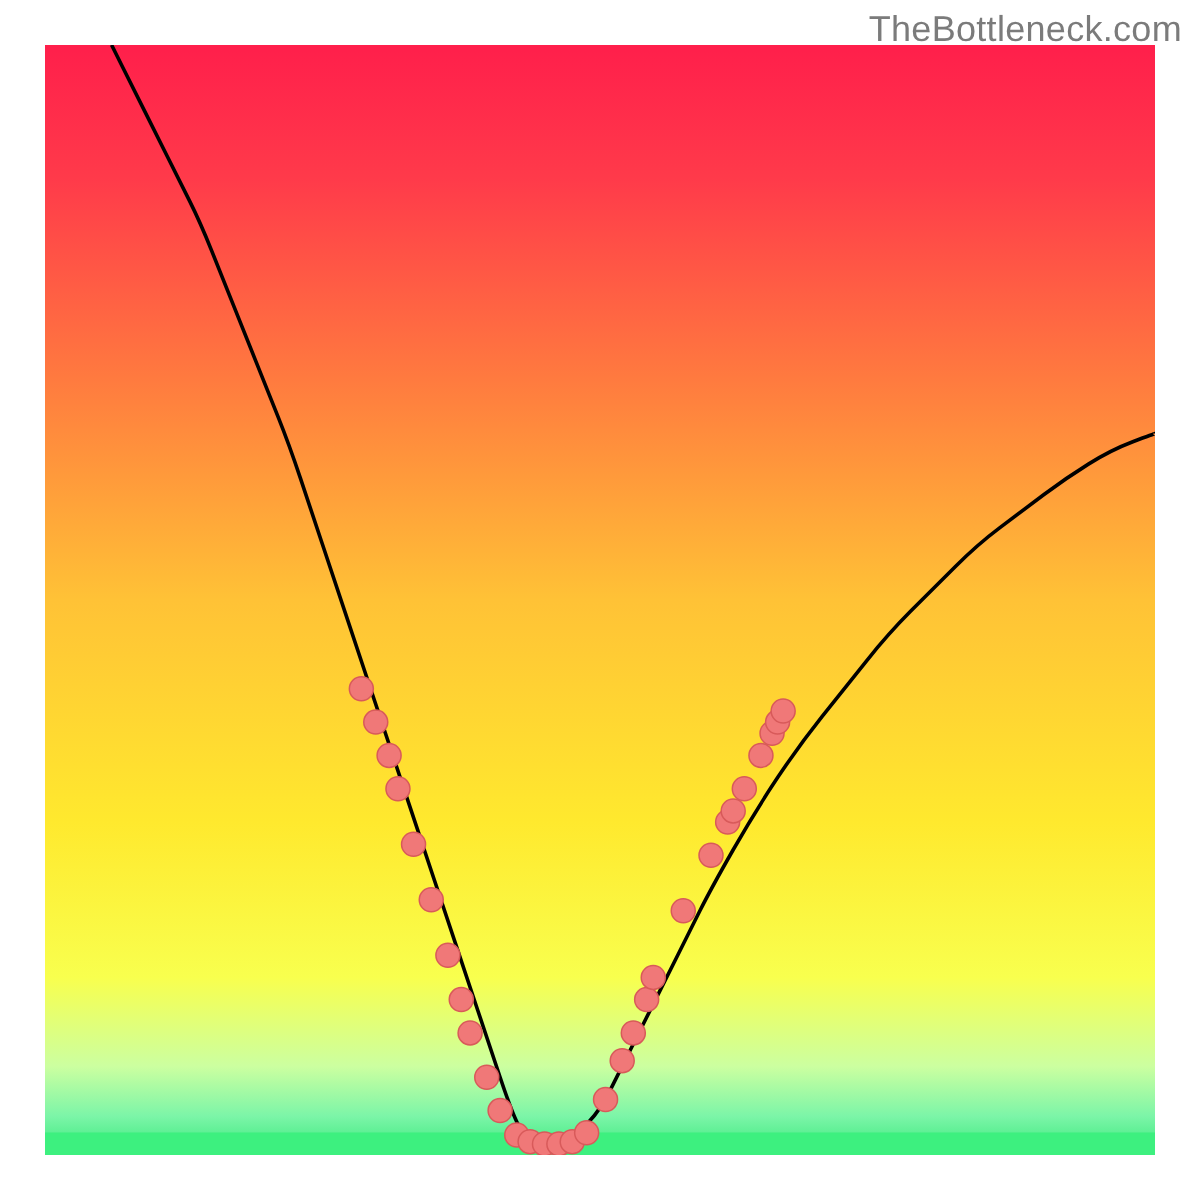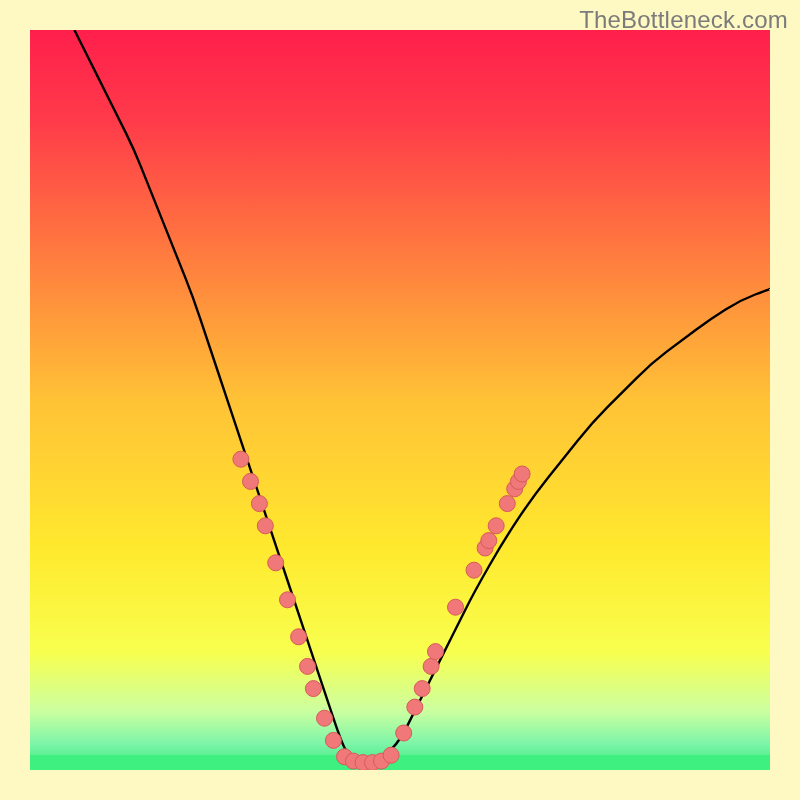--- a/index.html
+++ b/index.html
@@ -7,21 +7,21 @@
     padding: 0;
     width: 800px;
     height: 800px;
     overflow: hidden;
     background: #000;
     font-family: Arial, Helvetica, sans-serif;
   }
   .frame {
     position: absolute;
     inset: 0;
-    background: #fef9c3;
+    background: #ffffff;
   }
   .plot-area {
     position: absolute;
     left: 30px;
     top: 30px;
     width: 740px;
     height: 740px;
     overflow: hidden;
   }
   .watermark {

